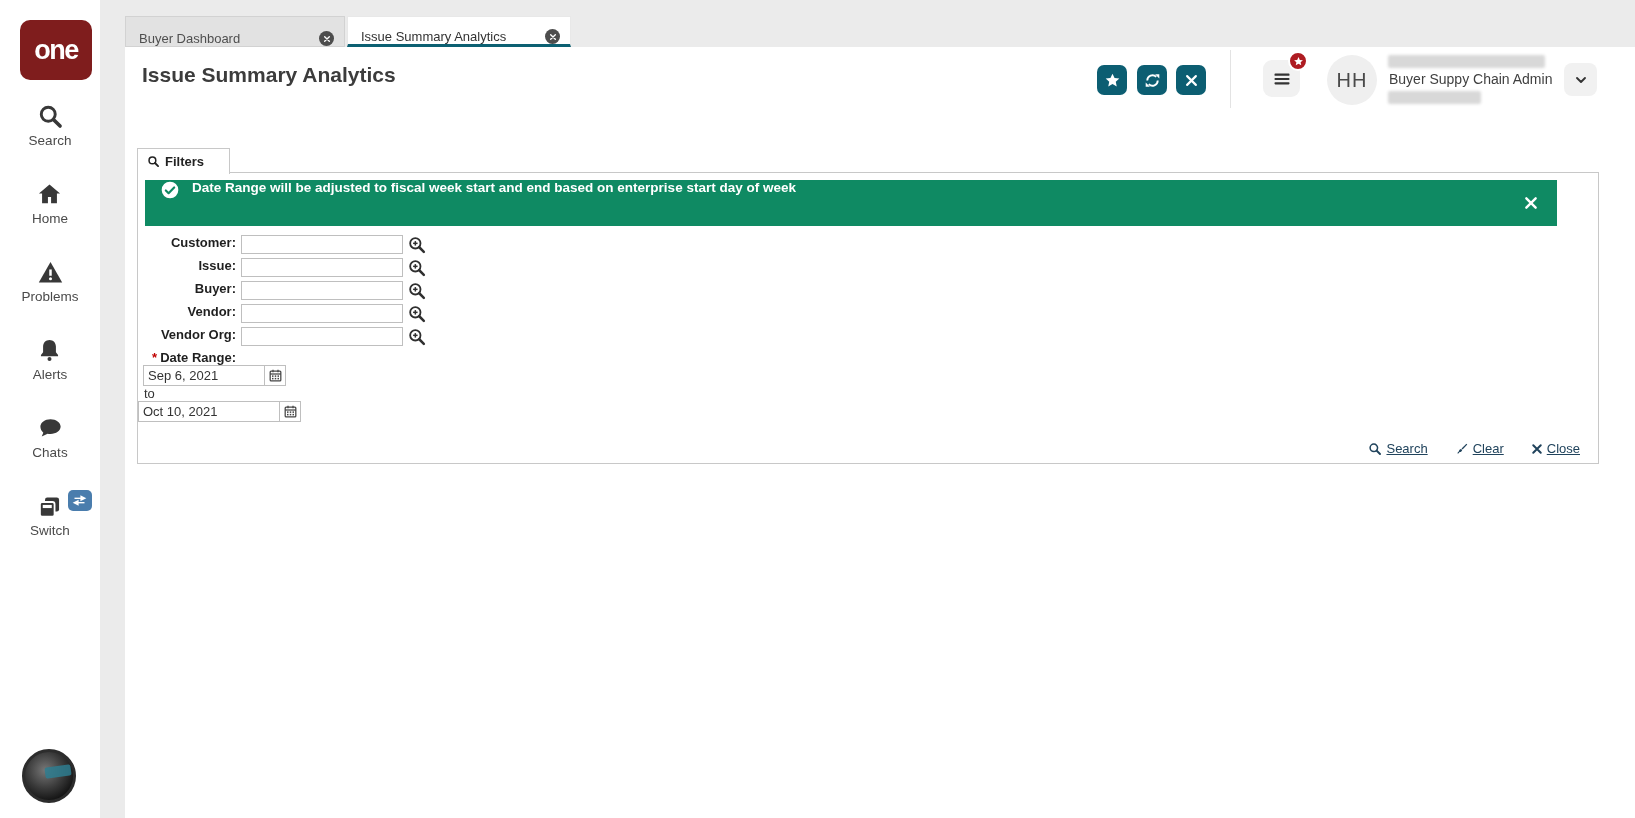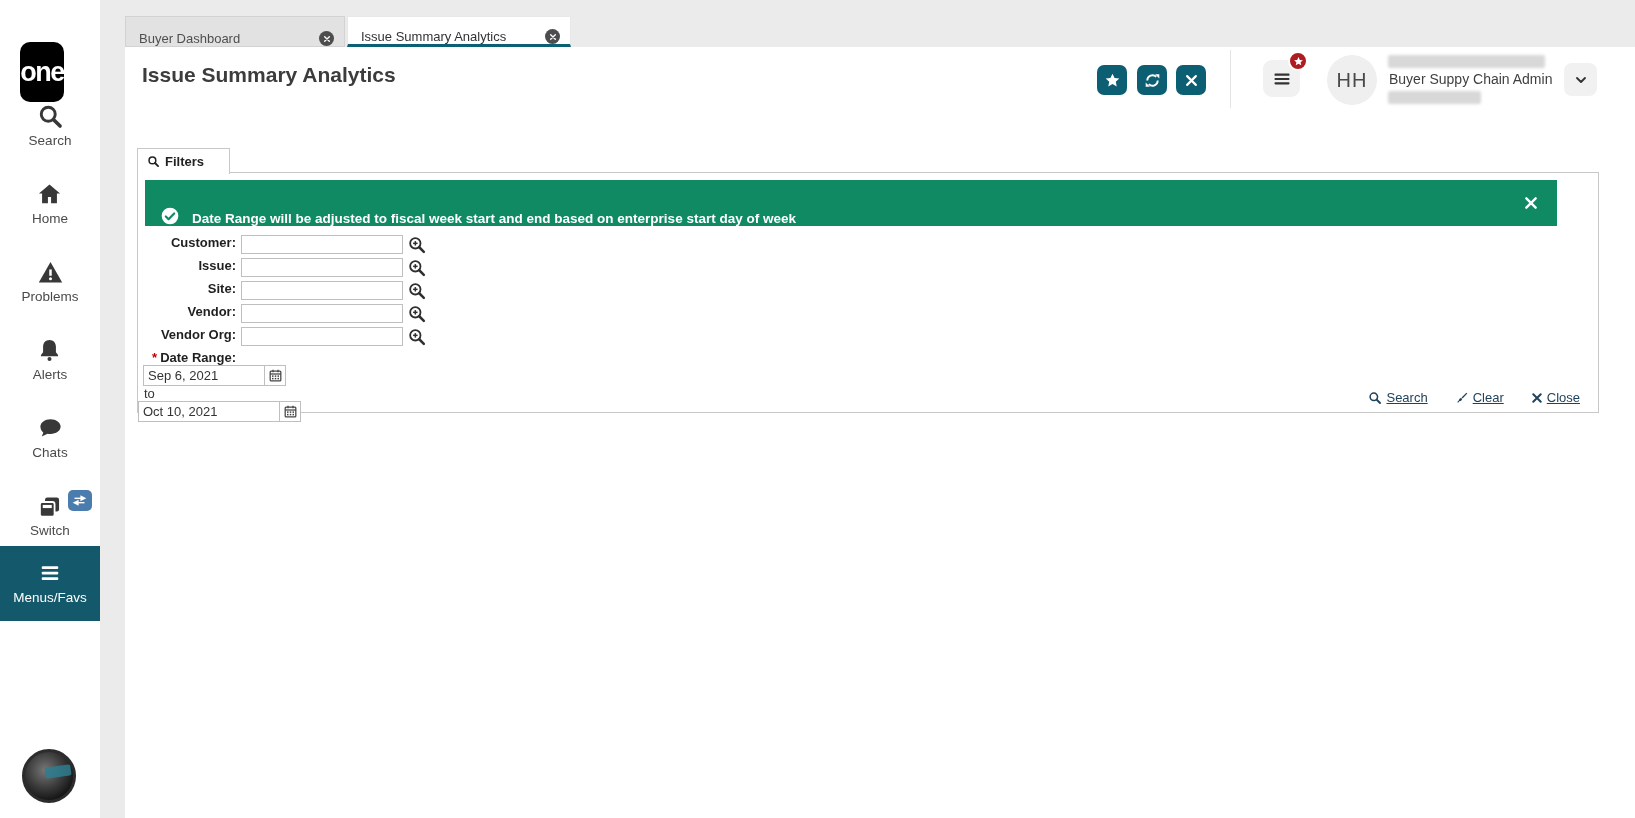--- a/index.html
+++ b/index.html
@@ -7,23 +7,23 @@
   body {
     position:relative; background:#ebebeb;
     font-family:"Liberation Sans", sans-serif; color:#333;
     overflow:hidden;
   }
   svg { display:block; }
 
   
   .sidebar { position:absolute; left:0; top:0; width:100px; height:818px; background:#fff; z-index:5; }
   .logo {
-    position:absolute; left:20px; top:20px; width:44px; height:60px; border-radius:10px;
-    background:#000000; color:#fff; display:flex; align-items:center; justify-content:center;
-    font-size:27px; font-weight:700; letter-spacing:-1.5px;margin-top:22px;
+    position:absolute; left:20px; top:20px; width:72px; height:60px; border-radius:10px;
+    background:#7f1d1d; color:#fff; display:flex; align-items:center; justify-content:center;
+    font-size:27px; font-weight:700; letter-spacing:-1.5px;
   }
   .side-nav { position:absolute; top:103px; left:0; width:100px; display:flex; flex-direction:column; align-items:center; }
   .side-item { display:flex; flex-direction:column; align-items:center; margin-bottom:33px; cursor:pointer; position:relative; }
   .side-item .ic { width:27px; height:27px; color:#383838; }
   .side-item .lb { margin-top:3px; font-size:13.5px; color:#4a4a4a; }
   .switch-badge {
     position:absolute; right:-22px; top:-3px; width:24px; height:21px; border-radius:5px;
     background:#4a7dad; display:flex; align-items:center; justify-content:center;
   }
   .menus-block {
@@ -82,32 +82,32 @@
   .redacted.r1 { width:157px; height:13px; }
   .user-role { margin:3px 0 4px 1px; font-size:14px; color:#3f3f3f; white-space:nowrap; }
   .redacted.r2 { width:93px; height:13px; }
   .chev-btn {
     position:absolute; left:1439px; top:16px; width:33px; height:33px; border-radius:8px;
     background:#f1f1f1; display:flex; align-items:center; justify-content:center; cursor:pointer; border:none;
   }
 
   
   .panel {
-    position:absolute; left:12px; top:125px; width:1462px; height:241px;
+    position:absolute; left:12px; top:125px; width:1462px; height:292px;
     border:1px solid #c8c8c8; background:#fff;
   }
   .panel-tab {
     position:absolute; left:-1px; top:-25px; height:26px; min-width:93px;
     background:#fff; border:1px solid #c8c8c8; border-bottom:none;
     display:flex; align-items:center; gap:5px; padding:0 12px 0 9px;
     font-size:13px; font-weight:700; color:#222; cursor:pointer;
   }
   .banner {
     position:absolute; left:7px; top:7px; width:1412px; height:46px; background:#0f8a63;
-    color:#fff; display:flex; align-items:flex-end; padding-left:15px;
+    color:#fff; display:flex; align-items:flex-start; padding-left:15px;
   }
   .banner-text { margin-left:12px; font-size:13.5px; font-weight:600; }
   .banner-close { position:absolute; right:16px; top:14px; width:18px; height:18px; cursor:pointer; background:none; border:none; }
 
   .form { position:absolute; left:0; top:62px; width:100%; }
   .frow { display:flex; align-items:flex-start; height:20px; margin-bottom:3px; }
   .flabel { width:98px; text-align:right; font-size:13px; font-weight:700; color:#1f1f1f; flex:none; }
   .finput {
     margin-left:5px; width:162px; height:19px; border:1px solid #bfbfbf; font-size:13px;
     padding:0 4px; font-family:"Liberation Sans", sans-serif; color:#333;
@@ -200,30 +200,20 @@
               <polygon points="14.5,5.5 20.5,8.5 14.5,11.5"></polygon>
               <line x1="20" y1="15.5" x2="9" y2="15.5"></line>
               <polygon points="9.5,12.5 3.5,15.5 9.5,18.5"></polygon>
             </g>
           </svg>
       </span>
       <span class="lb">Switch</span>
     </div>
   </div>
 
-  <div class="menus-block">
-    <span>
-      <svg viewBox="0 0 24 24" width="26" height="22" fill="#fff">
-          <rect x="3" y="4.5" width="18" height="3" rx="1"></rect>
-          <rect x="3" y="10.5" width="18" height="3" rx="1"></rect>
-          <rect x="3" y="16.5" width="18" height="3" rx="1"></rect>
-        </svg>
-    </span>
-    <span class="lb">Menus/Favs</span>
-  </div>
 
   <div class="assistant"></div>
 </div>
 
 <div class="tabbar">
   <div class="tab inactive">
     <span>Buyer Dashboard</span>
     <span class="tabclose">
       <svg viewBox="0 0 24 24" width="8" height="8">
           <path d="M5 5l14 14M19 5 5 19" stroke="#fff" stroke-width="4" stroke-linecap="round"></path>
@@ -353,21 +343,21 @@
           <svg viewBox="0 0 24 24">
               <circle cx="10" cy="10" r="6.2" fill="none" stroke="#2f2f2f" stroke-width="2.2"></circle>
               <line x1="14.7" y1="14.7" x2="20.2" y2="20.2" stroke="#2f2f2f" stroke-width="3" stroke-linecap="round"></line>
               <line x1="7.3" y1="10" x2="12.7" y2="10" stroke="#2f2f2f" stroke-width="1.8"></line>
               <line x1="10" y1="7.3" x2="10" y2="12.7" stroke="#2f2f2f" stroke-width="1.8"></line>
             </svg>
         </span>
       </div>
 
       <div class="frow">
-        <label class="flabel">Site:</label>
+        <label class="flabel">Buyer:</label>
         <input class="finput" value="" style="">
         <span class="zoomic">
           <svg viewBox="0 0 24 24">
               <circle cx="10" cy="10" r="6.2" fill="none" stroke="#2f2f2f" stroke-width="2.2"></circle>
               <line x1="14.7" y1="14.7" x2="20.2" y2="20.2" stroke="#2f2f2f" stroke-width="3" stroke-linecap="round"></line>
               <line x1="7.3" y1="10" x2="12.7" y2="10" stroke="#2f2f2f" stroke-width="1.8"></line>
               <line x1="10" y1="7.3" x2="10" y2="12.7" stroke="#2f2f2f" stroke-width="1.8"></line>
             </svg>
         </span>
       </div>

